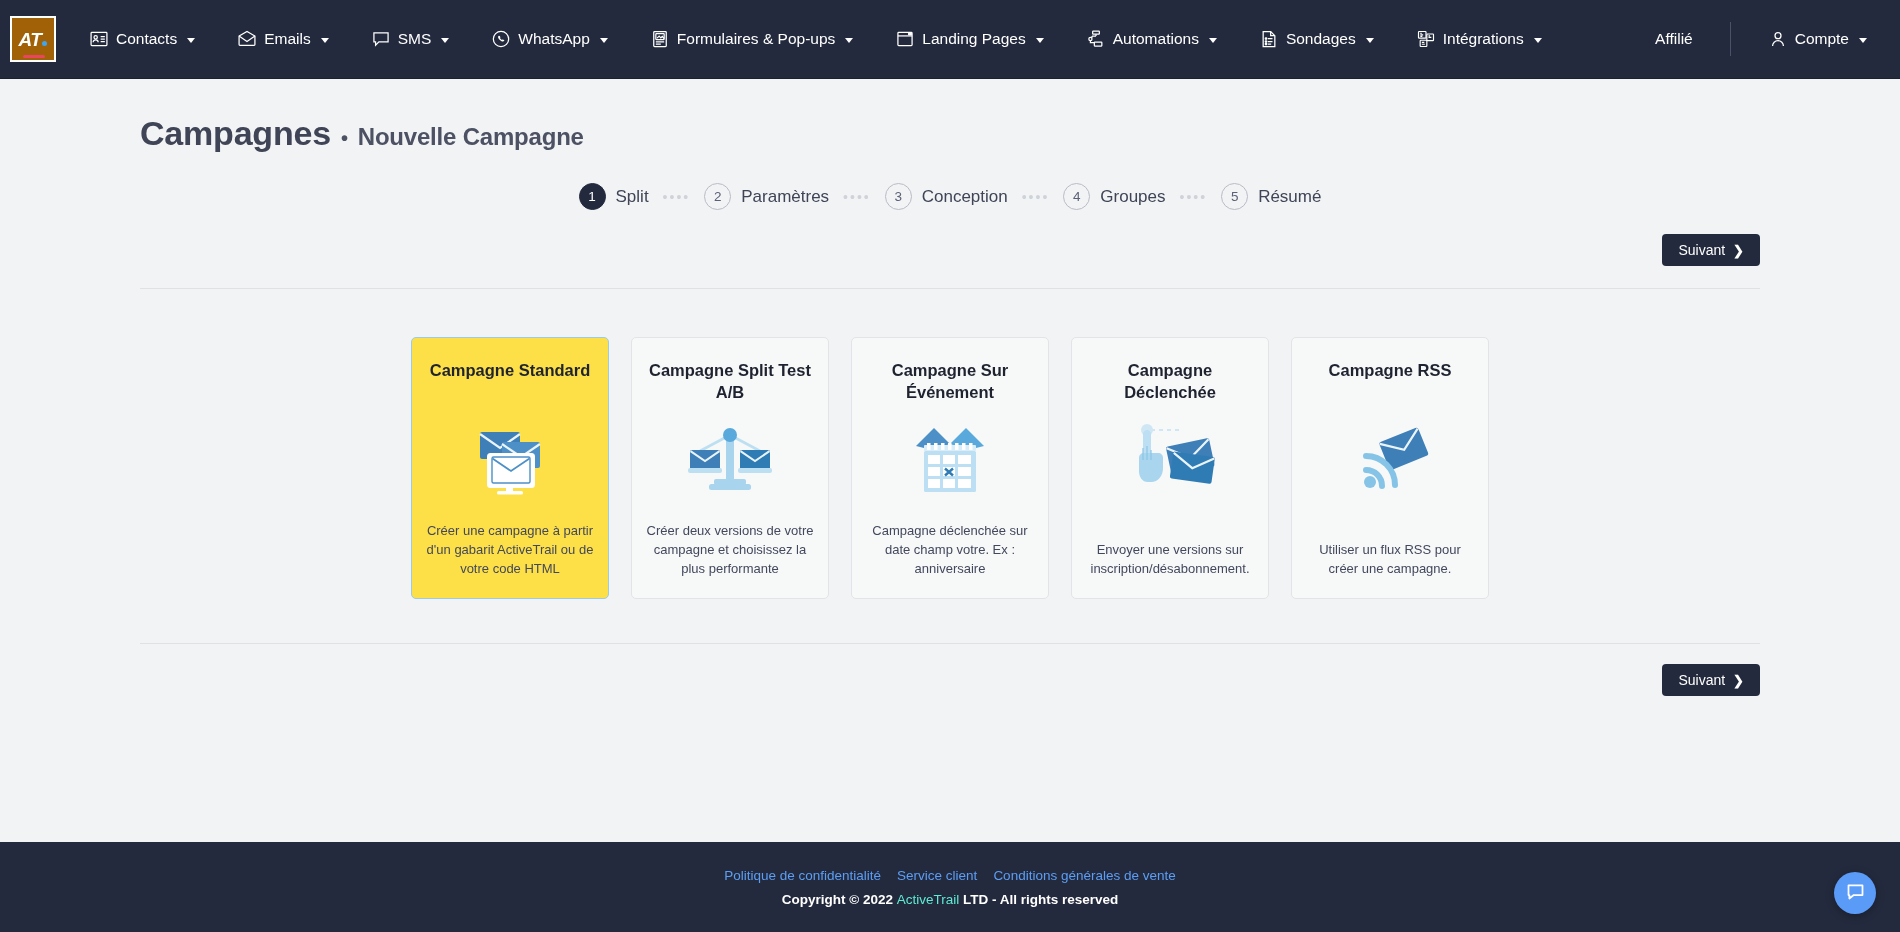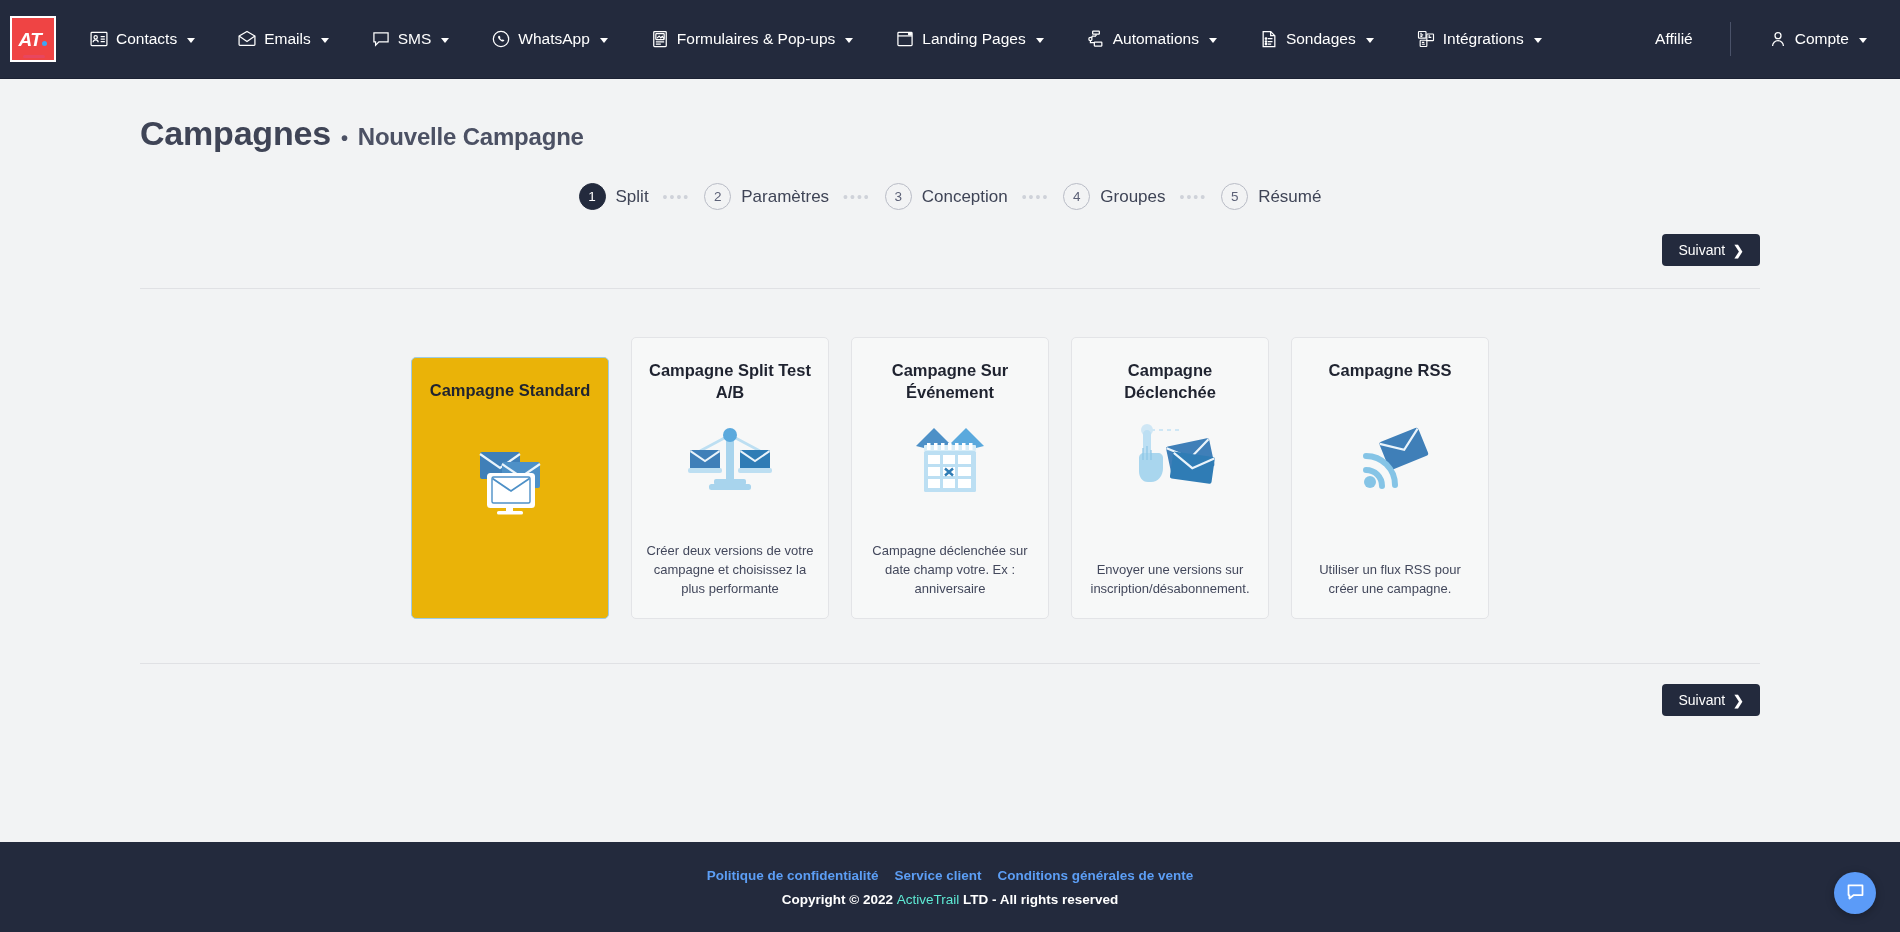--- a/index.html
+++ b/index.html
@@ -20,21 +20,21 @@
     display:flex; align-items:center;
     padding:0 18px 0 10px;
     border-bottom:1px solid #1b2133;
     position:relative;
   }
   .logo-box{
     width:46px;height:46px;
     border:2px solid #ffffff;
     display:flex;align-items:center;justify-content:center;
     margin-right:18px; position:relative; flex:0 0 auto;
-    background:#ef4444;
+    background:#a16207;
   }
   .logo-text{
     font-family:"Liberation Sans", sans-serif;
     font-weight:bold; font-size:19px; color:#fff;
     letter-spacing:-0.5px; line-height:1;
     font-style:italic;
   }
   .logo-dot{
     width:5px;height:5px;border-radius:50%;
     background:#3da5f4;
@@ -125,21 +125,21 @@
   }
   .card{
     width:198px; min-height:262px;
     border:1px solid #e3e4e7; border-radius:5px;
     background:#f7f8f8;
     padding:22px 14px 20px;
     display:flex;flex-direction:column;align-items:center;
     cursor:pointer; position:relative;
   }
   .card.selected{
-    background:#eab308; border-color:#9ccbe6;margin-top:20px;
+    background:#fde047; border-color:#9ccbe6;
   }
   .card-title{
     font-size:16.5px; font-weight:bold; color:#1f2330;
     text-align:center; line-height:1.32;
     margin:0 0 6px; min-height:44px;
   }
   .card-art{
     height:88px; display:flex;align-items:center;justify-content:center;
     margin:6px 0 12px;
   }
@@ -149,21 +149,21 @@
   }
 
   
   .footer{
     height:90px; background:#232a3d;
     display:flex;flex-direction:column;align-items:center;justify-content:center;
     gap:9px;
   }
   .footer-links{ display:flex; gap:16px; }
   .footer-links a{
-    color:#5c9ef5; font-size:13.5px; text-decoration:none; cursor:pointer;font-weight:bold;
+    color:#5c9ef5; font-size:13.5px; text-decoration:none; cursor:pointer;
   }
   .footer-copy{ color:#ffffff; font-size:13.5px; font-weight:bold; }
   .footer-copy .brand{ color:#5eead4; font-weight:normal;text-align:right; }
 
   
   .chat-widget{
     position:absolute; right:24px; bottom:18px;
     width:42px;height:42px;border-radius:50%;
     background:#5b9bf8;
     display:flex;align-items:center;justify-content:center;
@@ -369,20 +369,21 @@
             <path d="M18 14l20 14 20-14" fill="none" stroke="#eaf4fb" stroke-width="2.2"></path>
             <rect x="40" y="22" width="38" height="26" rx="2" fill="#4d90c7"></rect>
             <path d="M40 24l19 13 19-13" fill="none" stroke="#eaf4fb" stroke-width="2.2"></path>
             <rect x="26" y="34" width="46" height="33" rx="2.5" fill="#fff" stroke="#fff" stroke-width="2"></rect>
             <rect x="30" y="37" width="38" height="26" rx="1.5" fill="#fff" stroke="#4d90c7" stroke-width="1.4"></rect>
             <path d="M30.5 38.5L49 51l18.5-12.5" fill="none" stroke="#4d90c7" stroke-width="1.8"></path>
             <rect x="44" y="67" width="7" height="5" fill="#fff"></rect>
             <rect x="35" y="71" width="26" height="3.5" rx="1.6" fill="#fff"></rect>
           </svg>
         </div>
+        <div class="card-desc">Créer une campagne à partir d'un gabarit ActiveTrail ou de votre code HTML</div>
       </div>
 
       <div class="card">
         <div class="card-title">Campagne Split Test A/B</div>
         <div class="card-art">
           <svg width="100" height="82" viewBox="0 0 100 82">
             <path d="M50 16 L20 32 M50 16 L80 32" stroke="#bddff2" stroke-width="2.6" fill="none"></path>
             <rect x="46" y="18" width="8" height="44" fill="#a8d4ed"></rect>
             <circle cx="50" cy="16" r="7" fill="#5aa9dd"></circle>
             <rect x="34" y="60" width="32" height="6" rx="2" fill="#a8d4ed"></rect>

